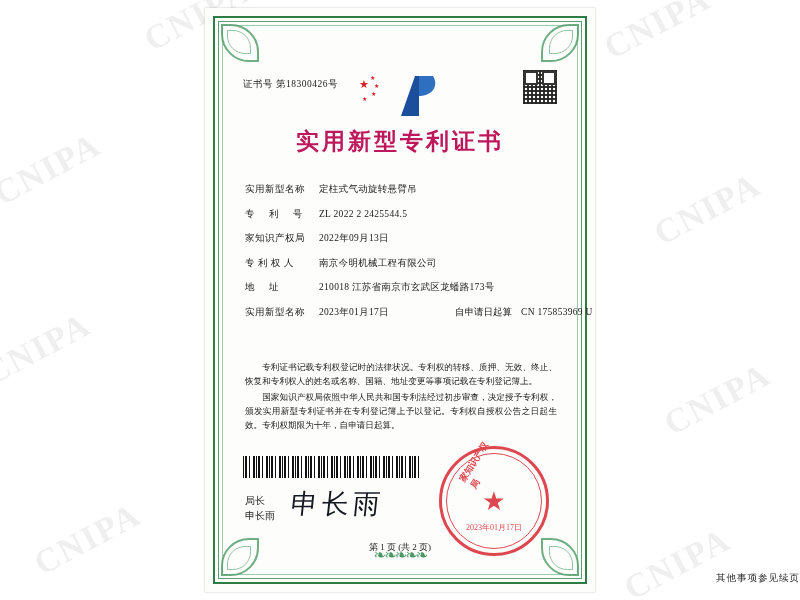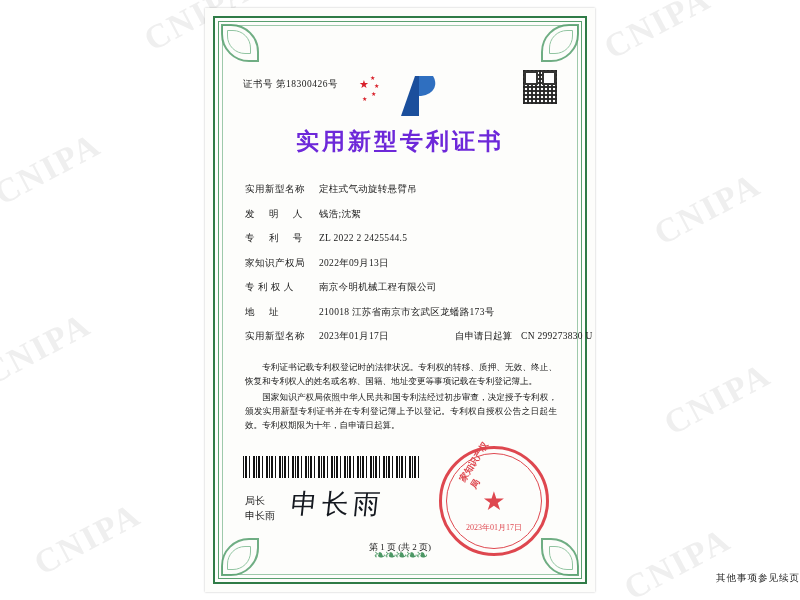--- a/index.html
+++ b/index.html
@@ -151,21 +151,21 @@
 
   .title {
     position: absolute;
     left: 0; right: 0;
     top: 118px;
     text-align: center;
     font-family: Liberation Sans, sans-serif;
     font-weight: bold;
     font-size: 23px;
     letter-spacing: 3px;
-    color: #6d28d9;
+    color: #be185d;
   }
 
   .fields {
     position: absolute;
     left: 40px;
     top: 175px;
     width: 312px;
     font-family: "Liberation Serif", serif;
     font-size: 9.5px;
     color: #1a1a1a;
@@ -353,44 +353,40 @@
     </div>
 
     <div class="title">实用新型专利证书</div>
 
     <div class="fields">
       <div class="frow">
         <div class="flabel">实用新型名称</div>
         <div class="fvalue">定柱式气动旋转悬臂吊</div>
       </div>
       <div class="frow">
-        <div class="flabel sp">发 明 人</div>
-        <div class="fvalue">钱浩;沈絮</div>
-      </div>
-      <div class="frow">
         <div class="flabel sp">专 利 号</div>
         <div class="fvalue">ZL 2022 2 2425544.5</div>
       </div>
       <div class="frow">
         <div class="flabel">家知识产权局</div>
         <div class="fvalue">2022年09月13日</div>
       </div>
       <div class="frow">
         <div class="flabel">专 利 权 人</div>
         <div class="fvalue">南京今明机械工程有限公司</div>
       </div>
       <div class="frow">
         <div class="flabel sp">地 址</div>
         <div class="fvalue">210018 江苏省南京市玄武区龙蟠路173号</div>
       </div>
       <div class="frow two">
         <div class="flabel">实用新型名称</div>
         <div class="fvalue">2023年01月17日</div>
         <div class="flabel2">自申请日起算</div>
-        <div class="fvalue">CN 299273830 U</div>
+        <div class="fvalue">CN 175853969 U</div>
       </div>
     </div>
 
     <div class="para">
       <p>专利证书记载专利权登记时的法律状况。专利权的转移、质押、无效、终止、恢复和专利权人的姓名或名称、国籍、地址变更等事项记载在专利登记簿上。</p>
       <p>国家知识产权局依照中华人民共和国专利法经过初步审查，决定授予专利权，颁发实用新型专利证书并在专利登记簿上予以登记。专利权自授权公告之日起生效。专利权期限为十年，自申请日起算。</p>
     </div>
 
     <div class="barcode"></div>
 

